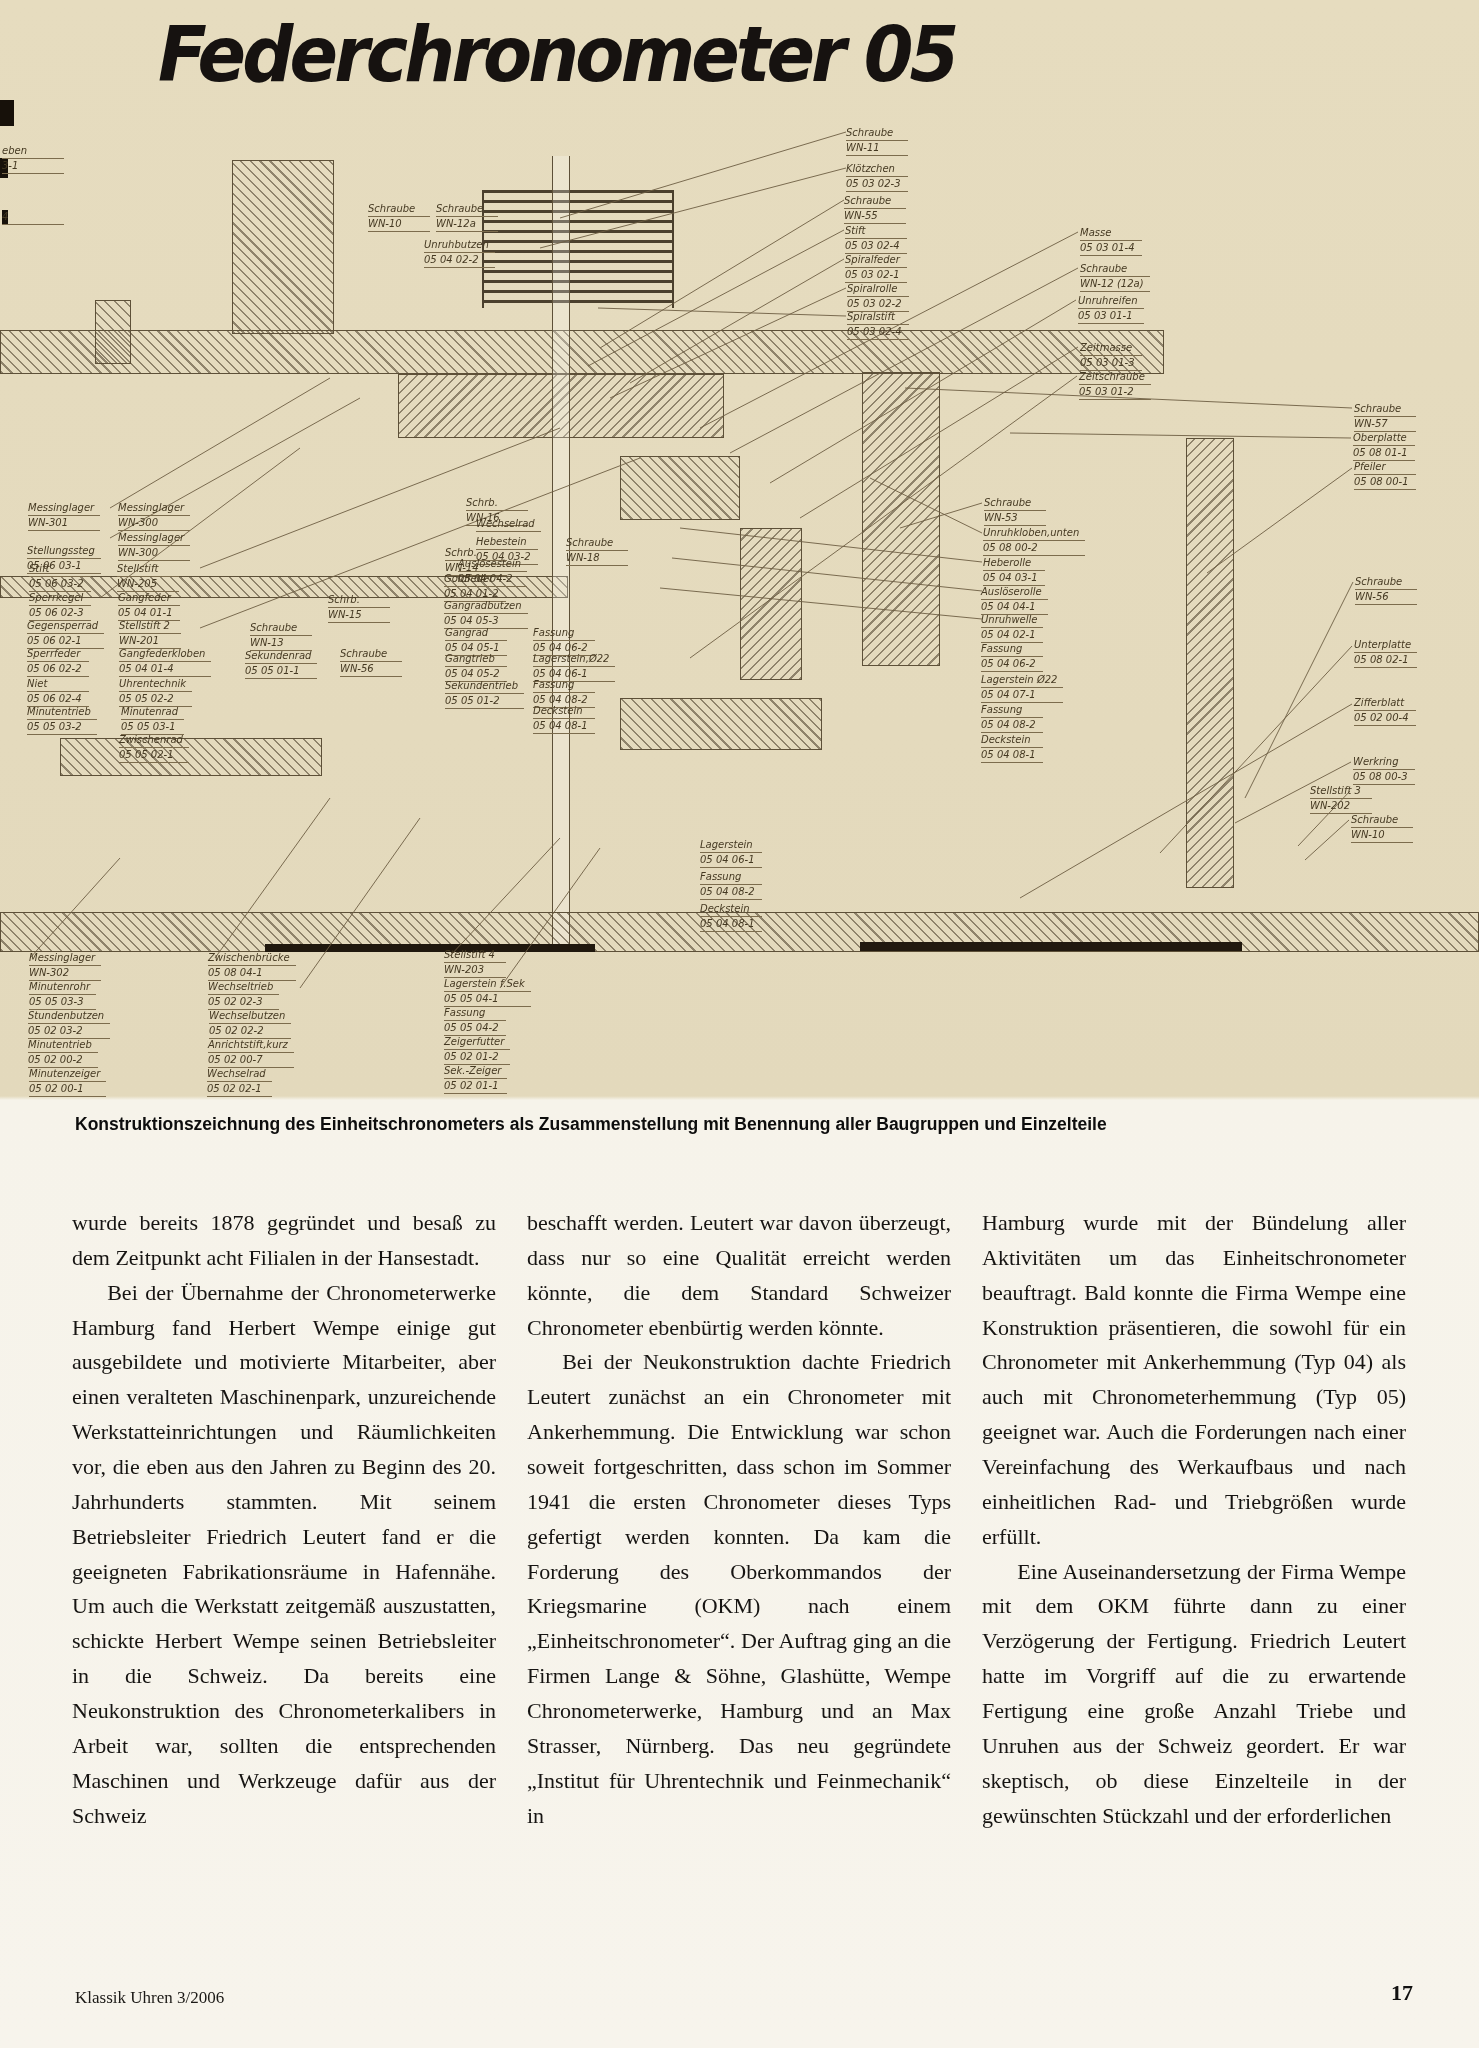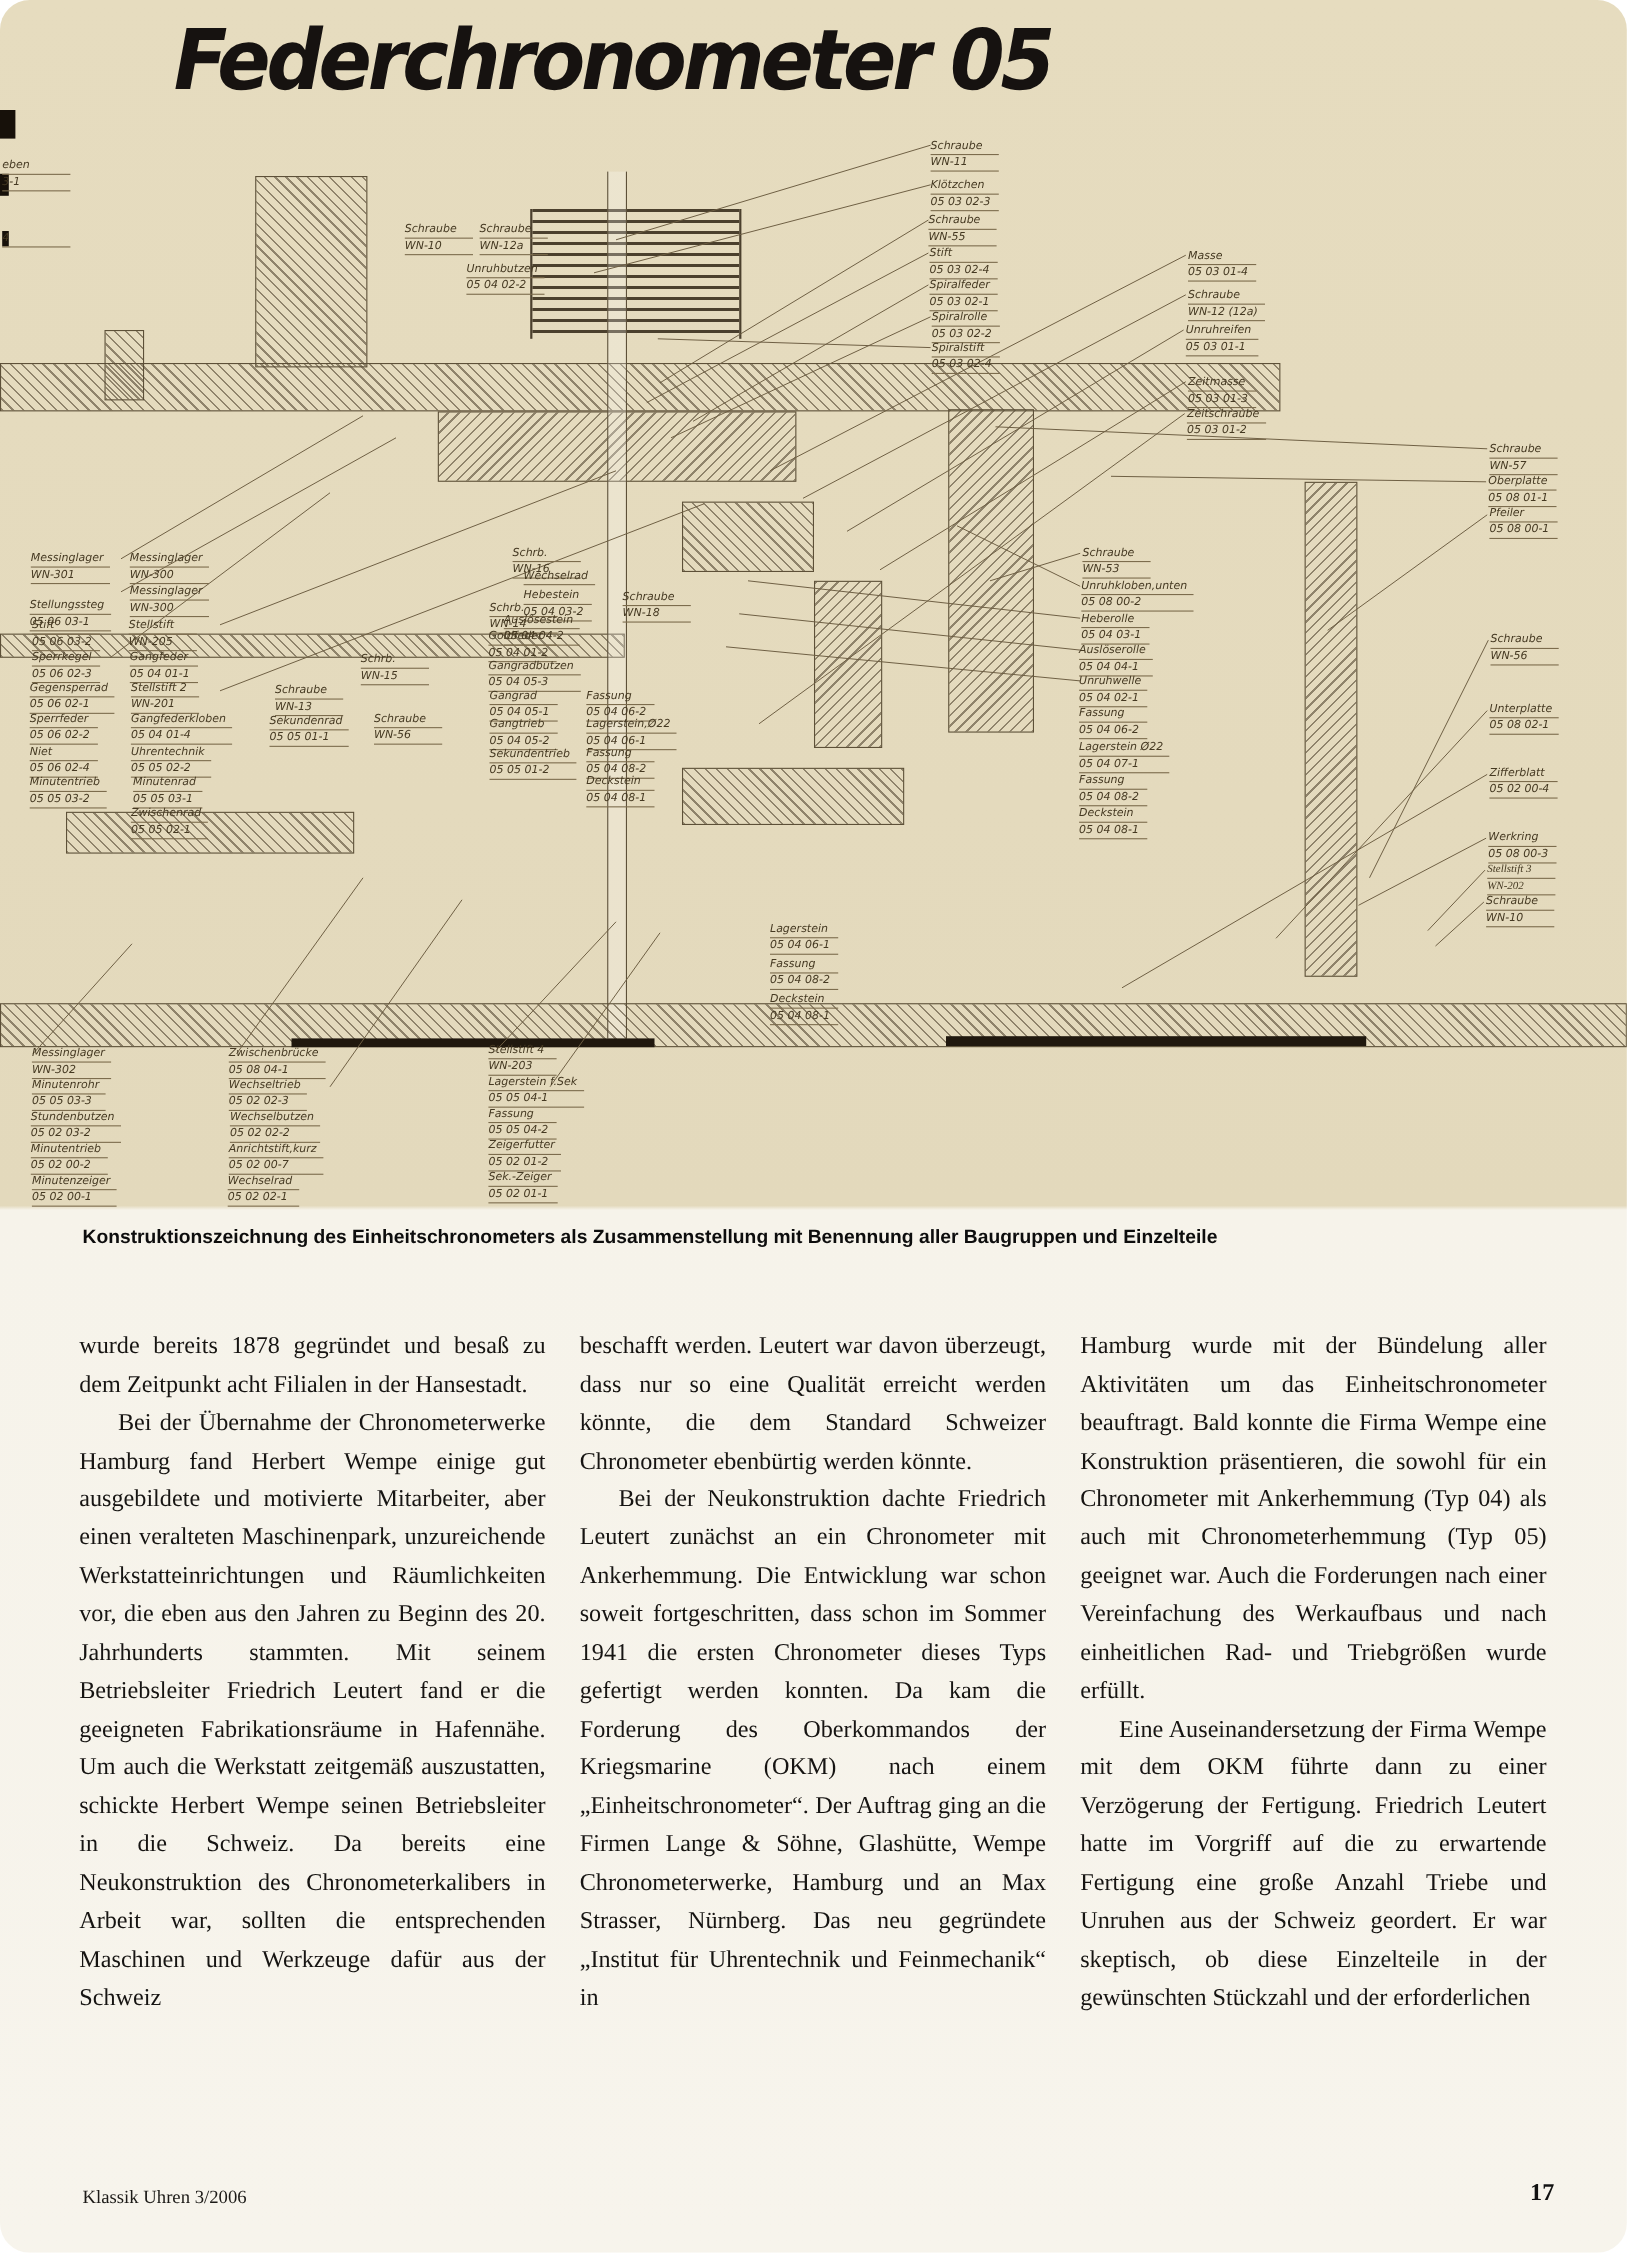--- a/index.html
+++ b/index.html
@@ -3,21 +3,20 @@
 <meta charset="utf-8">
 <style>
   html,body{margin:0;padding:0;}
   .page{
     position:relative;
     width:1479px;height:2048px;
     overflow:hidden;
     background:linear-gradient(180deg,#e6dcbf 0px,#e3d9bc 1096px,#f6f3ea 1100px,#f7f4ec 2048px);
     font-family:"Liberation Serif",serif;
     color:#181512;
-    border-radius:27px;
   }
   
   .title{
     position:absolute;left:158px;top:10px;margin:0;
     font-family:"DejaVu Sans",sans-serif;
     font-style:italic;font-weight:bold;
     font-size:76px;letter-spacing:-4px;
     transform:scaleX(.94);transform-origin:left top;
     color:#161210;white-space:nowrap;
   }
@@ -229,21 +228,21 @@
           <span>05 08 02-1</span>
         </div>
         <div class="plabel" style="left: 1354px; top: 598px;">
           <span>Zifferblatt</span>
           <span>05 02 00-4</span>
         </div>
         <div class="plabel" style="left: 1353px; top: 657px;">
           <span>Werkring</span>
           <span>05 08 00-3</span>
         </div>
-        <div class="plabel" style="left: 1352px; top: 686px; font-family: Liberation Serif, serif;">
+        <div class="plabel" style="left: 1310px; top: 686px;">
           <span>Stellstift 3</span>
           <span>WN-202</span>
         </div>
         <div class="plabel" style="left: 1351px; top: 715px;">
           <span>Schraube</span>
           <span>WN-10</span>
         </div>
         <div class="plabel" style="left: 984px; top: 398px;">
           <span>Schraube</span>
           <span>WN-53</span>

